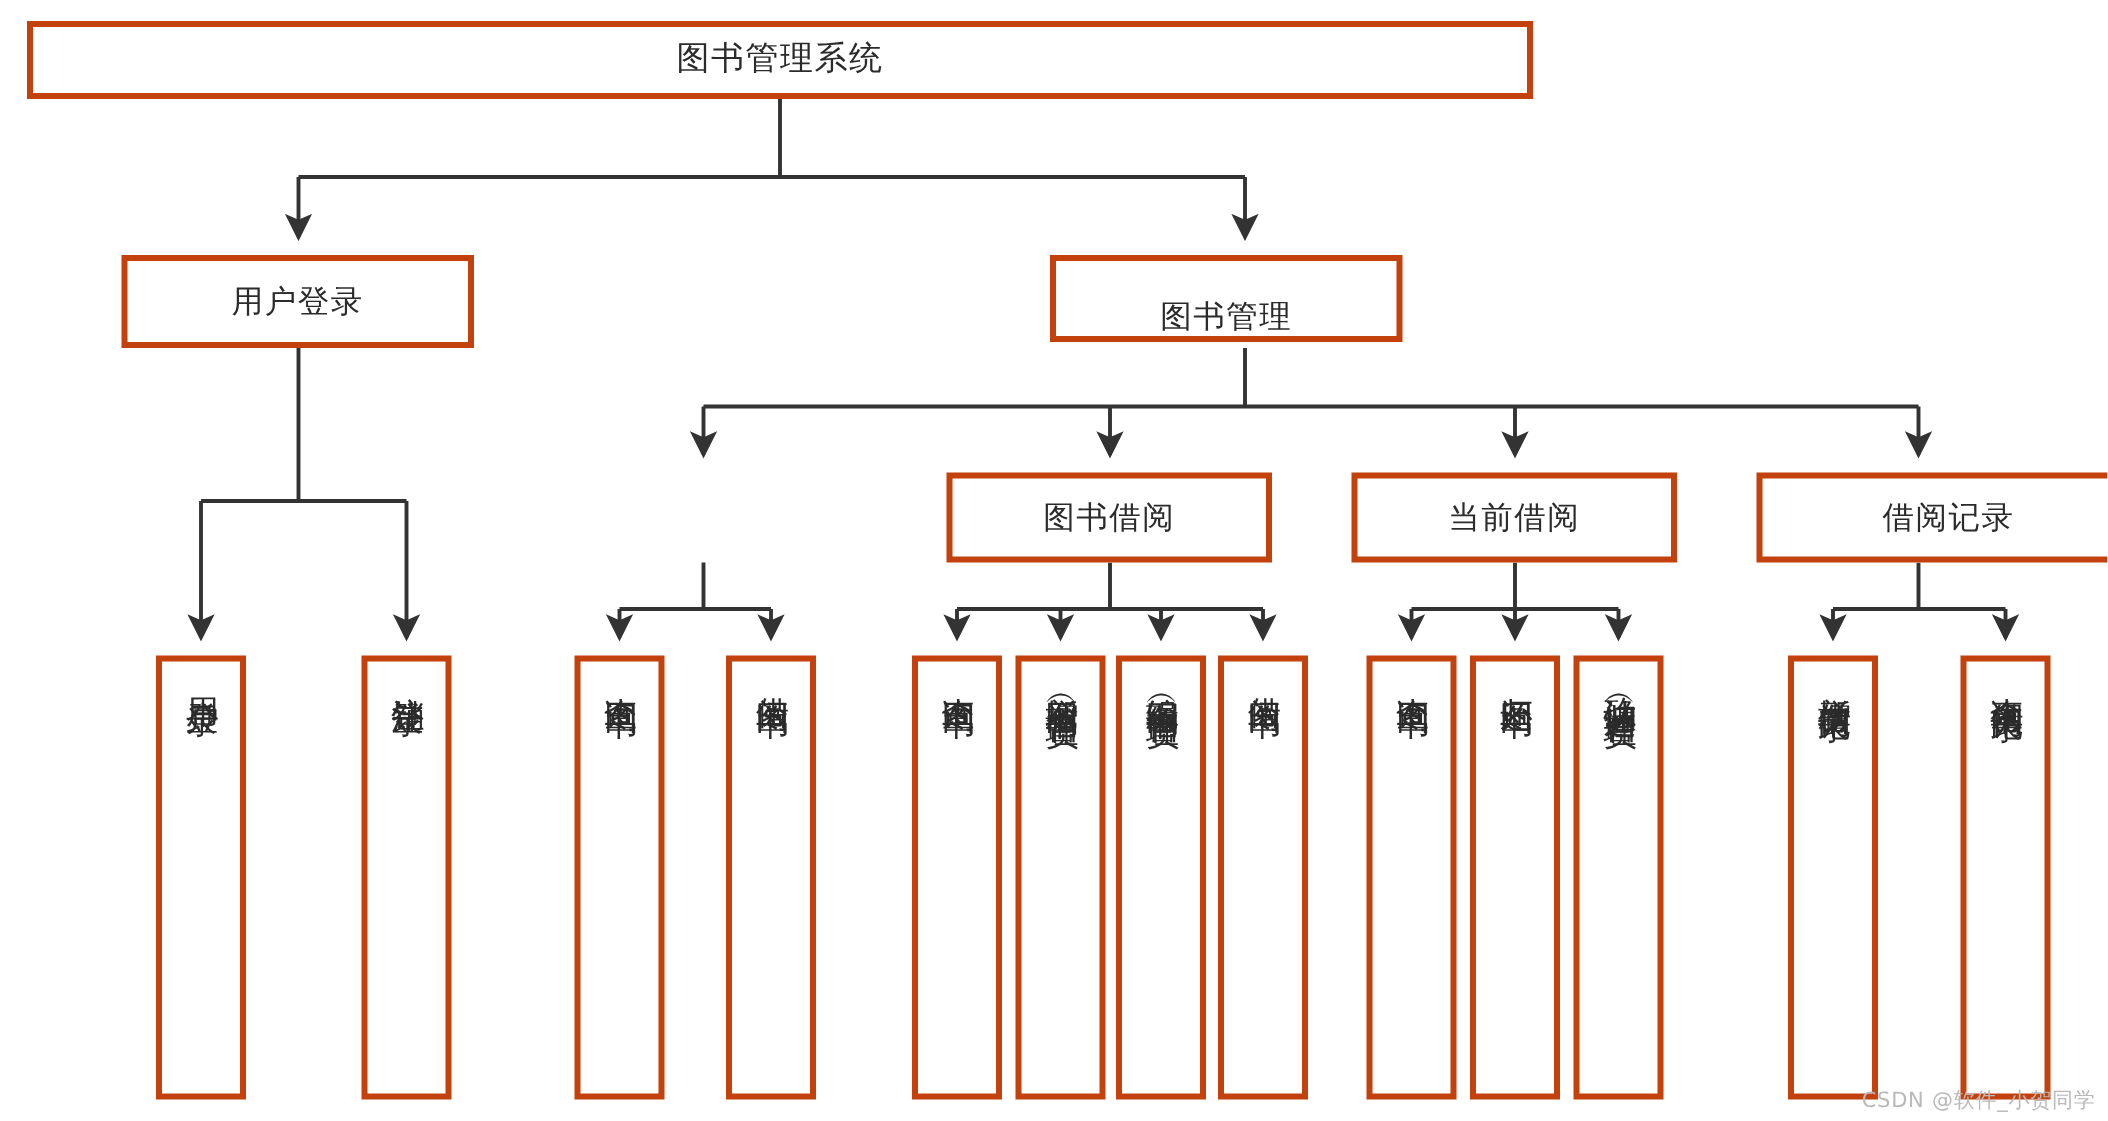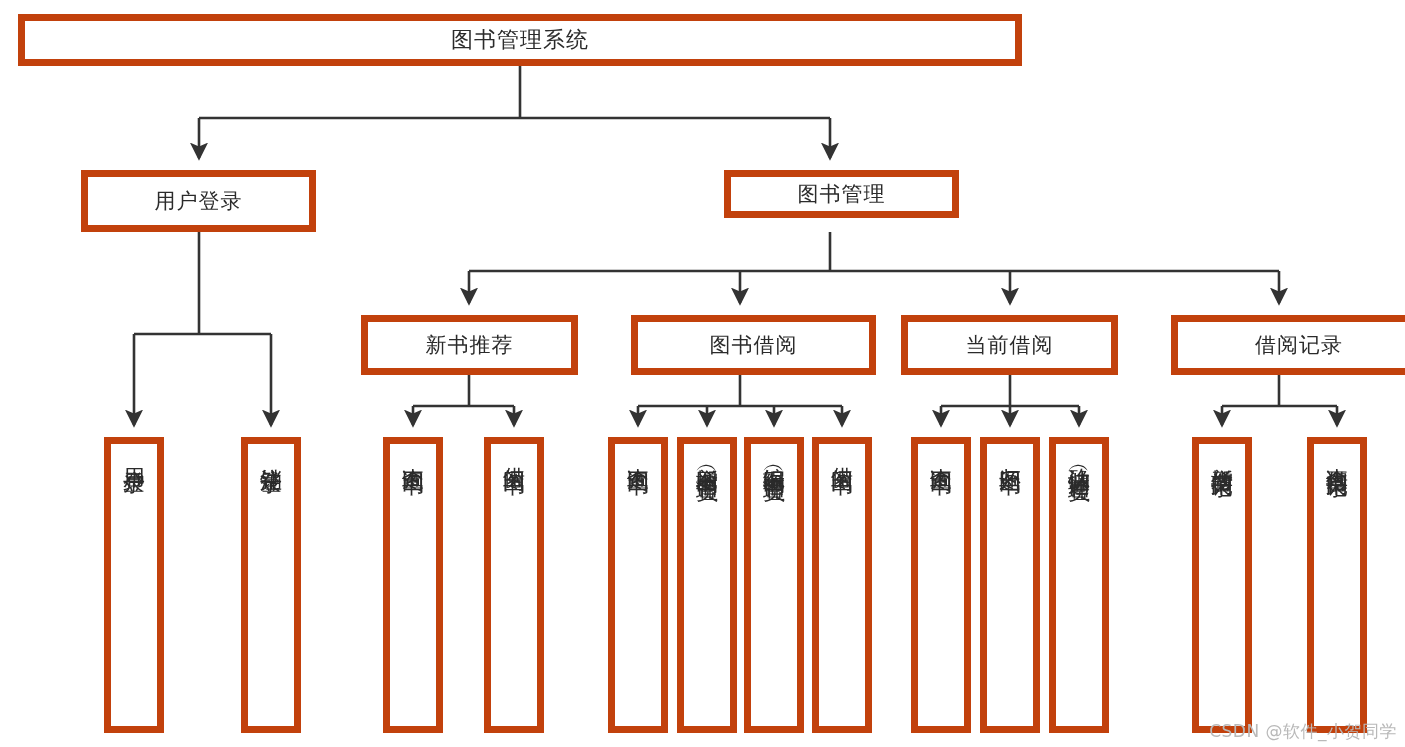--- a/index.html
+++ b/index.html
@@ -21,21 +21,21 @@
     position: absolute;
     left: 0;
     top: 0;
     width: 1405px;
     height: 747px;
   }
   .node {
     position: absolute;
     box-sizing: border-box;
     background: #ffffff;
-    border: 7px solid #c2410c;
+    border: 4px solid #c2410c;
     display: flex;
     align-items: center;
     justify-content: center;
     color: #2b2b2b;
   }
   .node .label {
     font-size: 21px;
     line-height: 1.25;
     letter-spacing: 1px;
     white-space: nowrap;
@@ -51,21 +51,21 @@
     letter-spacing: 2px;
     line-height: 1;
     white-space: normal;
     max-height: 100%;
   }
   .node.root .label { font-size: 22px; }
   .watermark {
     position: absolute;
     right: 8px;
     bottom: 4px;
-    font-size: 17px;
+    font-size: 14px;
     color: #b9b9b9;
     letter-spacing: 0.5px;
     user-select: none;
   }
 </style>
 </head>
 <body>
 
 <div id="canvas">
 
@@ -119,28 +119,25 @@
     </g>
   </svg>
 
   <div class="node root" style="left:18px; top:14px; width:1004px; height:52px;">
     <span class="label">图书管理系统</span>
   </div>
 
   <div class="node" style="left:81px; top:170px; width:235px; height:62px;">
     <span class="label">用户登录</span>
   </div>
-  <div class="node" style="left:724px; top:170px; width:235px; height:48px;">
+  <div class="node" style="left:700px; top:170px; width:235px; height:58px;align-items:flex-end;">
     <span class="label">图书管理</span>
   </div>
 
-  <div class="node" style="left:361px; top:315px; width:217px; height:60px;">
-    <span class="label">新书推荐</span>
-  </div>
-  <div class="node" style="left:631px; top:315px; width:245px; height:60px;">
+  <div class="node" style="left:631px; top:315px; width:217px; height:60px;">
     <span class="label">图书借阅</span>
   </div>
   <div class="node" style="left:901px; top:315px; width:217px; height:60px;text-align:right;">
     <span class="label">当前借阅</span>
   </div>
   <div class="node" style="left:1171px; top:315px; width:256px; height:60px;">
     <span class="label">借阅记录</span>
   </div>
 
   <div class="node vertical" style="left:104px; top:437px; width:60px; height:296px;">

